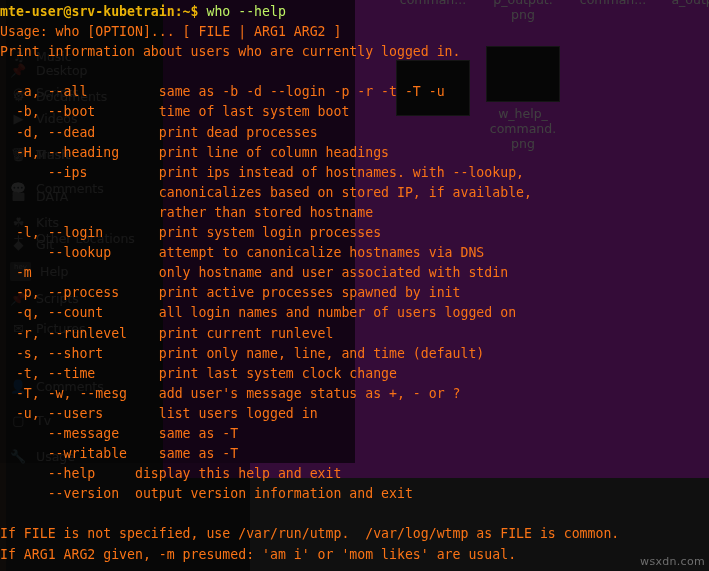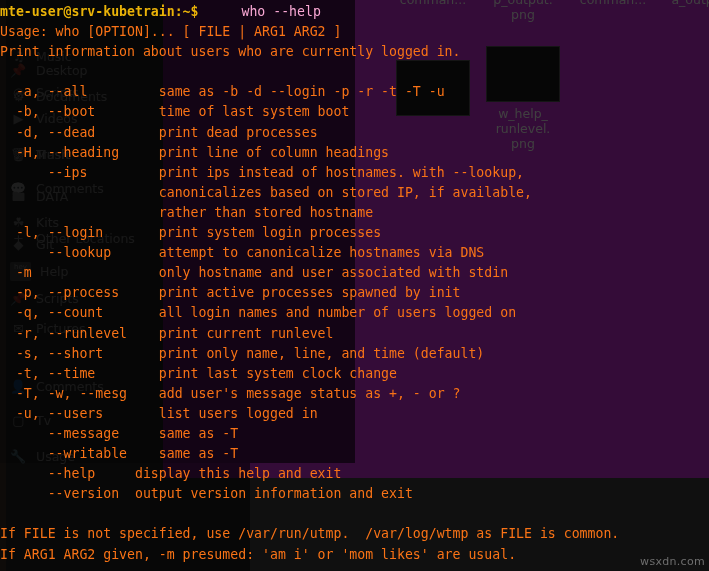--- a/index.html
+++ b/index.html
@@ -56,21 +56,21 @@
     font-family:"DejaVu Sans Mono","Liberation Mono",monospace;
     font-size:13.2px;line-height:20.1px;
     color:#4fdd32;
     white-space:pre;
     letter-spacing:0px;
     padding-top:2px;
     box-sizing:border-box;
   }
   .ln{display:block;height:20.1px;}
   .c-prompt{color:#eab308;font-weight:bold;}
-  .c-cmd{color:#f9a8d4;margin-left:35px;}
+  .c-cmd{color:#bef264;}
   .c-out{color:#f97316;}
 
   #watermark{
     position:absolute;right:4px;bottom:3px;
     color:#6e6e6e;font-size:11px;
     font-family:"DejaVu Sans","Liberation Sans",sans-serif;
     letter-spacing:0.3px;
   }
 </style>
 </head>
@@ -92,21 +92,21 @@
         </div>
         <div class="fm-file" style="left: 490px; top: -8px;">
           <div style="white-space: pre-line;">a_output.</div>
         </div>
         <div class="fm-file" style="left: 222px; top: 60px;">
           <div class="fm-thumb dark"></div>
         </div>
         <div class="fm-file" style="left: 312px; top: 46px;">
           <div class="fm-thumb dark"></div>
           <div style="white-space: pre-line;">w_help_
-runlevel.
+command.
 png</div>
         </div>
       </div>
     <div id="fm-sidebar">
         <div class="fm-side-item" style="top: 62px;">
           <span class="fm-ico">📌</span>
           <span>Desktop</span>
         </div>
         <div class="fm-side-item" style="top: 88px;">
           <span class="fm-ico">⚙</span>

